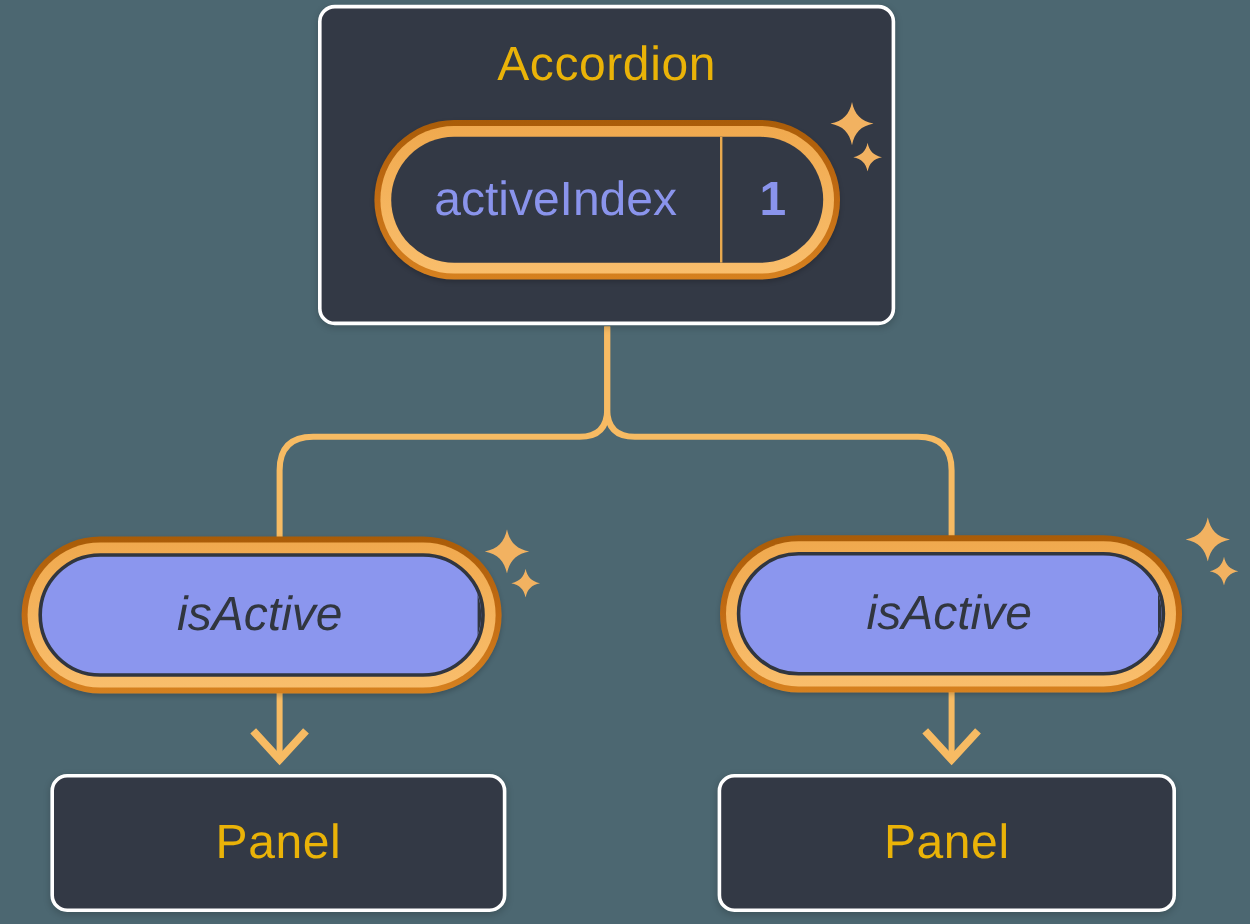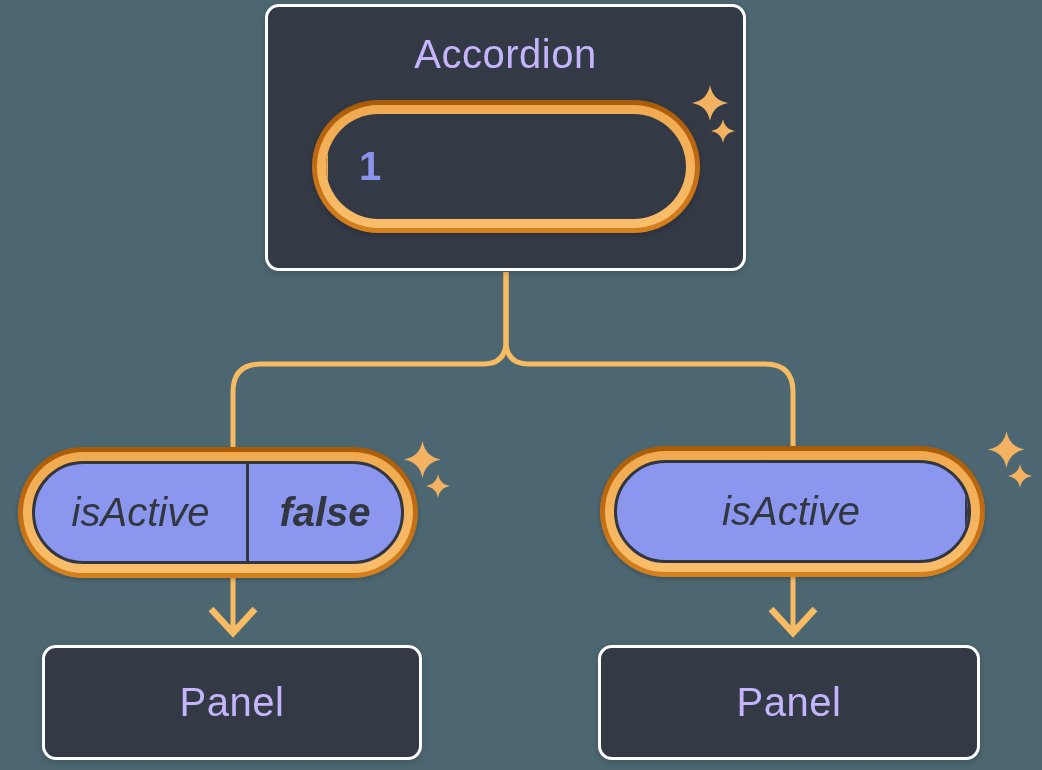--- a/index.html
+++ b/index.html
@@ -19,21 +19,21 @@
     background:#333945;
     border:3px solid #ffffff;
     border-radius:14px;
     box-sizing:border-box;
     z-index:1;
     box-shadow:0 2px 6px rgba(0,0,0,.18);
   }
   .card-title{
     width:100%;
     display:flex;align-items:center;justify-content:center;
-    color:#c4b5fd;
+    color:#eab308;
     font-size:40px;font-weight:500;
     letter-spacing:.5px;
   }
   .panel-card{display:flex;align-items:center;justify-content:flex-start;}
   
   .pill{
     position:absolute;
     border-radius:999px;
     padding:5px;
     background:linear-gradient(180deg,#A95C08 0%,#C06A12 45%,#D6811F 100%);
@@ -85,20 +85,21 @@
     <path d="M771 609 L793 633 L815 609" stroke="#F7BB63" stroke-width="6.5" fill="none"></path>
   </svg>
 
   <div class="card" style="left:265px;top:4px;width:481px;height:267px;">
     <div class="card-title" style="height:94px;">Accordion</div>
   </div>
 
   <div class="pill" style="left:312px;top:100px;width:388px;height:133px;">
     <div class="ring-gold">
       <div class="core core-dark">
+        <div class="seg seg-label">activeIndex</div>
         <div class="divider divider-gold"></div>
         <div class="seg seg-value" style="width:84px;">1</div>
       </div>
     </div>
   </div>
 
   <div class="sparkle" style="left:692px;top:85px;">
     <svg width="36" height="36" viewBox="0 0 24 24">
         <path fill="#F2B261" d="M12 0C13.4 7 17 10.6 24 12C17 13.4 13.4 17 12 24C10.6 17 7 13.4 0 12C7 10.6 10.6 7 12 0Z"></path>
       </svg>
@@ -107,21 +108,20 @@
     <svg width="24" height="24" viewBox="0 0 24 24">
         <path fill="#F2B261" d="M12 0C13.4 7 17 10.6 24 12C17 13.4 13.4 17 12 24C10.6 17 7 13.4 0 12C7 10.6 10.6 7 12 0Z"></path>
       </svg>
   </div>
 
   <div class="pill" style="left:18px;top:447px;width:400px;height:131px;">
     <div class="ring-gold">
       <div class="core core-purple">
         <div class="seg seg-label">isActive</div>
         <div class="divider divider-dark"></div>
-        <div class="seg seg-value" style="width:152px;">false</div>
       </div>
     </div>
   </div>
 
   <div class="sparkle" style="left:404px;top:441px;">
     <svg width="37" height="37" viewBox="0 0 24 24">
         <path fill="#F2B261" d="M12 0C13.4 7 17 10.6 24 12C17 13.4 13.4 17 12 24C10.6 17 7 13.4 0 12C7 10.6 10.6 7 12 0Z"></path>
       </svg>
   </div>
   <div class="sparkle" style="left:426px;top:474px;">

